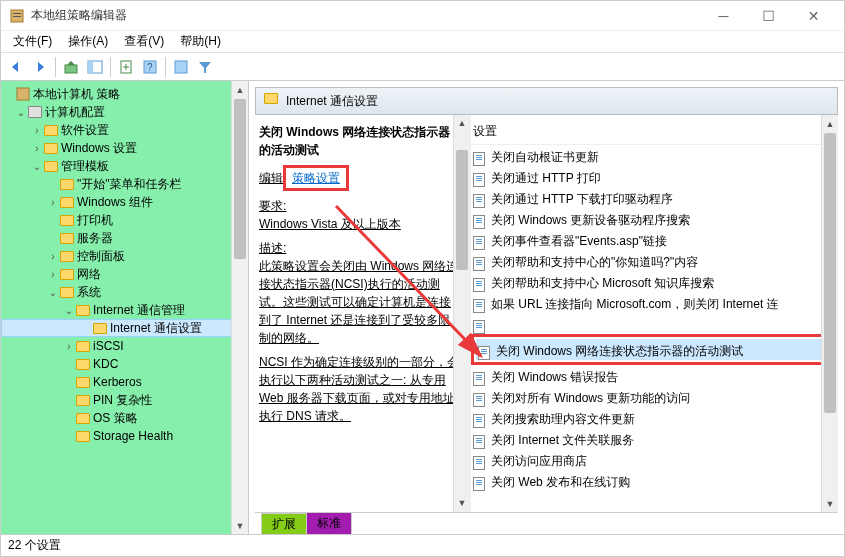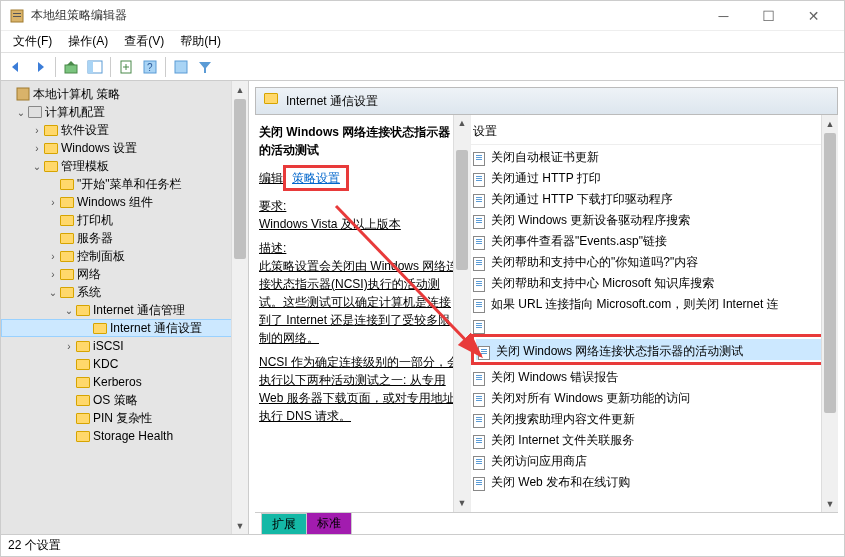--- a/index.html
+++ b/index.html
@@ -8,21 +8,21 @@
 .titlebar .icon { width: 16px; height: 16px; margin-right: 6px; }
 .titlebar .title { flex: 1; font-size: 12px; color: #333; }
 .titlebar .win-controls { display: flex; gap: 0; }
 .titlebar .win-btn { width: 45px; height: 29px; display: flex; align-items: center; justify-content: center; color: #666; font-size: 14px; }
 .menubar { height: 22px; display: flex; align-items: center; padding: 0 6px; gap: 4px; border-bottom: 1px solid #e0e0e0; }
 .menubar .menu-item { padding: 2px 6px; font-size: 12px; }
 .toolbar { height: 28px; display: flex; align-items: center; padding: 0 4px; gap: 2px; border-bottom: 1px solid #ccc; background: #fff; }
 .toolbar .tb-btn { width: 22px; height: 22px; display: flex; align-items: center; justify-content: center; }
 .toolbar .sep { width: 1px; height: 20px; background: #ccc; margin: 0 2px; }
 .content { display: flex; height: calc(100% - 30px - 22px - 28px - 22px); }
-.tree-panel { width: 248px; border-right: 1px solid #ccc; overflow: auto; padding: 4px 0; background: #e5e5e5; position: relative; }
+.tree-panel { width: 248px; border-right: 1px solid #ccc; overflow: auto; padding: 4px 0; background: #86efac; position: relative; }
 .tree-item { display: flex; align-items: center; height: 18px; padding-left: 4px; white-space: nowrap; cursor: default; }
 .tree-item .exp { width: 12px; text-align: center; color: #555; font-size: 10px; }
 .tree-item .ticon { width: 16px; height: 16px; margin-right: 2px; display: flex; align-items: center; justify-content: center; }
 .tree-item.selected { background: #cce8ff; border: 1px solid #99d1ff; }
 .folder-icon { width: 14px; height: 11px; background: #ffd86b; border: 1px solid #d6a400; border-radius: 1px; }
 .comp-icon { width: 14px; height: 12px; background: #e0e0e0; border: 1px solid #888; border-radius: 1px; }
 .right-panel { flex: 1; display: flex; flex-direction: column; overflow: hidden; }
 .header-bar { height: 28px; background: linear-gradient(#eef3f7,#dde6ee); border-bottom: 1px solid #bbb; display: flex; align-items: center; padding: 0 8px; margin: 6px 6px 0 6px; border: 1px solid #bbb; }
 .header-bar .hicon { width: 16px; height: 16px; margin-right: 6px; }
 .header-bar .htitle { font-size: 12px; }
@@ -35,21 +35,21 @@
 .list-panel { flex: 1; overflow: auto; padding: 4px 0 4px 0; position: relative; }
 .list-header { font-size: 12px; padding: 4px 2px; border-bottom: 1px solid #eee; }
 .list-item { display: flex; align-items: flex-end; height: 21px; padding: 0 2px; gap: 4px; white-space: nowrap; font-size: 12px; }
 .list-item.selected { background: #cce8ff; }
 .list-item .licon { width: 14px; height: 14px; flex-shrink: 0; }
 .highlight-box { border: 3px solid #e83a3a; padding: 2px; }
 .doc-icon { width: 12px; height: 14px; background: #fff; border: 1px solid #888; position: relative; }
 .doc-icon::after { content: ""; position: absolute; top: 2px; left: 2px; right: 2px; height: 1px; background: #5b9bd5; box-shadow: 0 2px 0 #5b9bd5, 0 4px 0 #5b9bd5; }
 .tabs-bottom { height: 22px; border-top: 1px solid #ccc; display: flex; align-items: end; padding: 0 6px; gap: 0; background: #fff; margin: 0 6px; }
 .tabs-bottom .tab { padding: 2px 10px; font-size: 12px; border: 1px solid #ccc; border-bottom: none; margin-right: -1px; background: #a21caf; }
-.tabs-bottom .tab.active { background: #14b8a6; position: relative; top: 1px; }
+.tabs-bottom .tab.active { background: #84cc16; position: relative; top: 1px; }
 .statusbar { height: 22px; border-top: 1px solid #ccc; display: flex; align-items: center; padding: 0 7px; font-size: 12px; }
 .arrow-overlay { position: absolute; pointer-events: none; z-index: 100; }
 .scrollbar-v { position: absolute; right: 0; top: 0; bottom: 0; width: 17px; background: #f0f0f0; border-left: 1px solid #ddd; }
 .scrollbar-v .thumb { position: absolute; left: 2px; right: 2px; background: #c0c0c0; border-radius: 2px; }
 .scrollbar-v .arr { position: absolute; left: 0; right: 0; height: 17px; display: flex; align-items: center; justify-content: center; font-size: 9px; color: #555; }
 </style>
 </head>
 <body>
 
 <div class="titlebar">
@@ -246,28 +246,28 @@
         <span class="ticon">
           <div class="folder-icon"></div>
         </span>
         <span>Kerberos</span>
       </div>
     <div class="tree-item" style="padding-left:62px">
         <span class="exp"></span>
         <span class="ticon">
           <div class="folder-icon"></div>
         </span>
+        <span>PIN 复杂性</span>
+      </div>
+    <div class="tree-item" style="padding-left:62px">
+        <span class="exp"></span>
+        <span class="ticon">
+          <div class="folder-icon"></div>
+        </span>
         <span>OS 策略</span>
-      </div>
-    <div class="tree-item" style="padding-left:62px">
-        <span class="exp"></span>
-        <span class="ticon">
-          <div class="folder-icon"></div>
-        </span>
-        <span>PIN 复杂性</span>
       </div>
     <div class="tree-item" style="padding-left:62px">
         <span class="exp"></span>
         <span class="ticon">
           <div class="folder-icon"></div>
         </span>
         <span>Storage Health</span>
       </div>
     <div class="scrollbar-v">
         <div class="arr" style="top:0">▲</div>

